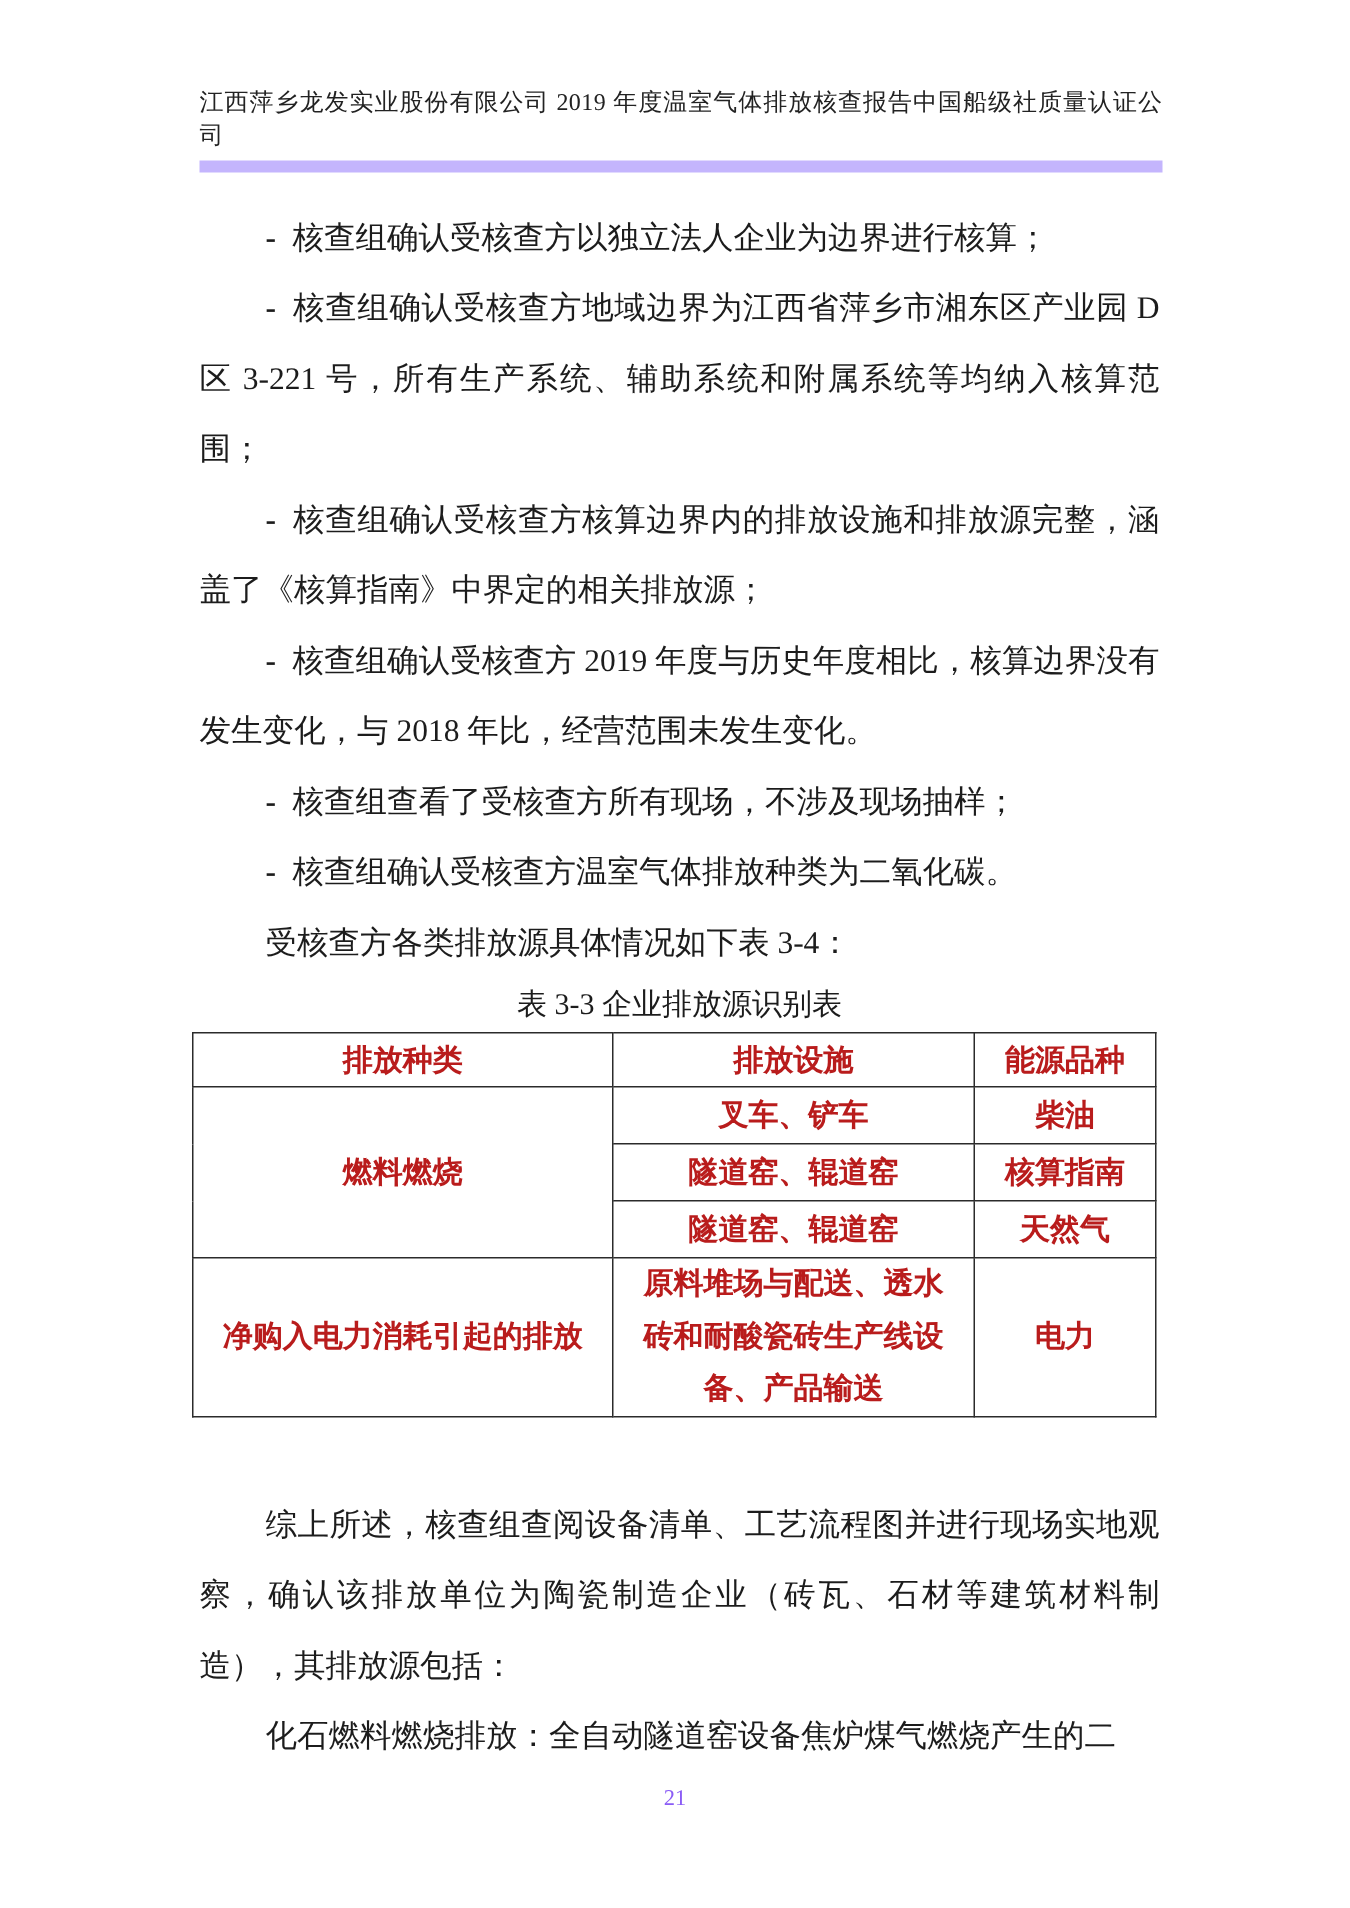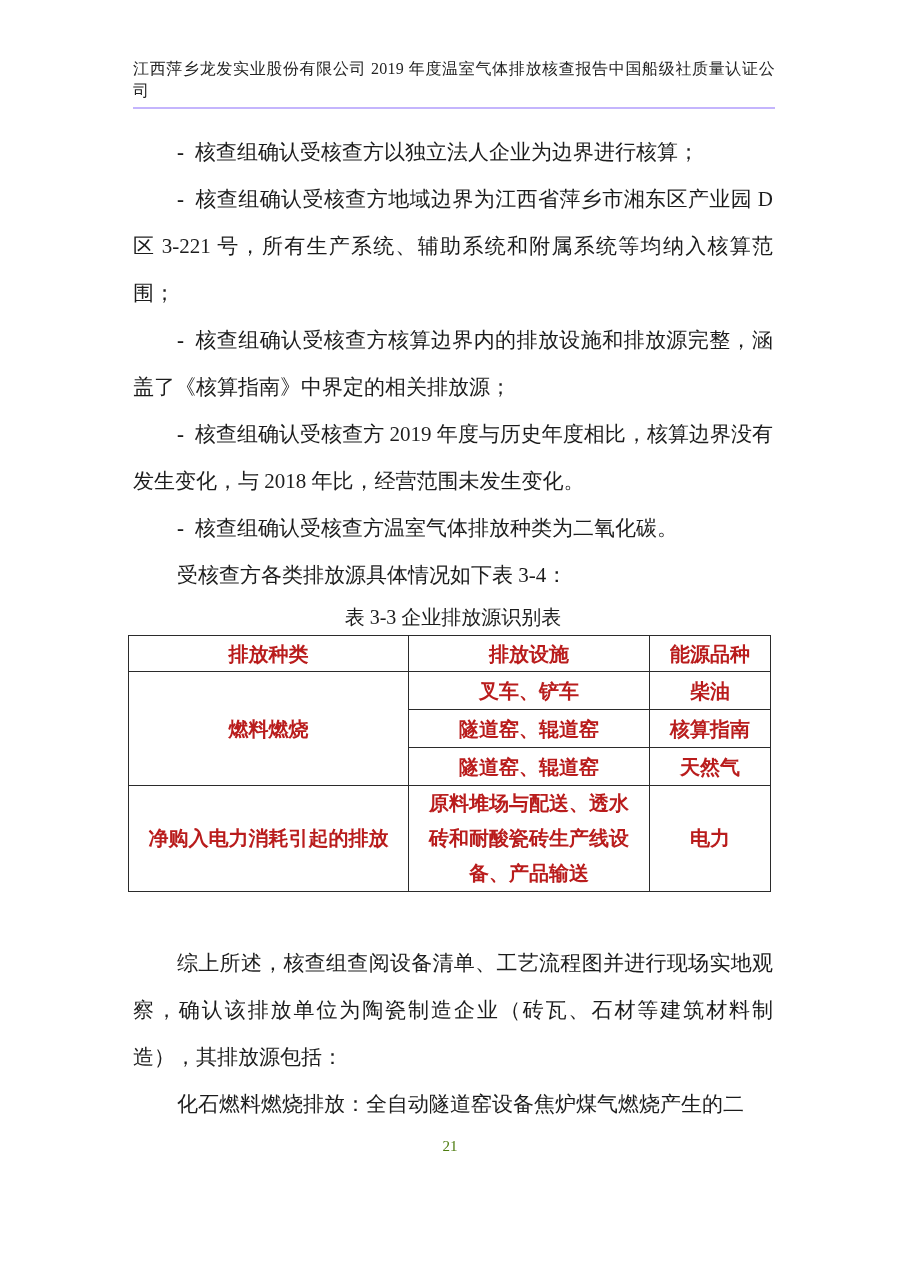--- a/index.html
+++ b/index.html
@@ -10,21 +10,21 @@
     color: #1c1c1c;
     font-family: "Liberation Serif", "DejaVu Serif", serif;
     overflow: hidden;
     position: relative;
   }
   .page-header {
     margin: 58px 125px 0 133px;
     font-size: 16px;
     line-height: 22px;
     letter-spacing: 0.3px;
-    border-bottom: 2px solid #c4b5fd;
+    border-bottom: 8px solid #c4b5fd;
     padding-bottom: 5px;
     text-align: justify;
     text-align-last: justify;
     color: #222222;
   }
   .doc-body {
     margin: 20px 127px 0 133px;
     font-size: 21px;
     line-height: 47px;
     text-align: justify;
@@ -64,40 +64,41 @@
   }
   table.emission-table td { height: 37px; font-weight: bold; }
   table.emission-table tr.tall-row td { height: 104px; line-height: 35px; }
   table.emission-table tr.tall-row td.facility-cell { padding: 0 14px; }
   .summary-para { margin-top: 48px !important; }
   .page-number {
     text-align: center;
     font-size: 15px;
     line-height: 20px;
     margin-top: 8px;
-    color: #4d7c0f;
+    color: #8b5cf6;
   }
 </style>
 </head>
 <body>
 
 <div class="page-header">
   <span>江西萍乡龙发实业股份有限公司 2019 年度温室气体排放核查报告中国船级社质量认证公司</span>
 </div>
 
 <div class="doc-body">
 
   <p><span class="bullet-marker">-</span><span>核查组确认受核查方以独立法人企业为边界进行核算；</span></p>
 
   <p><span class="bullet-marker">-</span><span>核查组确认受核查方地域边界为江西省萍乡市湘东区产业园 D 区 3-221 号，所有生产系统、辅助系统和附属系统等均纳入核算范围；</span></p>
 
   <p><span class="bullet-marker">-</span><span>核查组确认受核查方核算边界内的排放设施和排放源完整，涵盖了《核算指南》中界定的相关排放源；</span></p>
 
   <p><span class="bullet-marker">-</span><span>核查组确认受核查方 2019 年度与历史年度相比，核算边界没有发生变化，与 2018 年比，经营范围未发生变化。</span></p>
 
+  <p><span class="bullet-marker">-</span><span>核查组查看了受核查方所有现场，不涉及现场抽样；</span></p>
 
   <p><span class="bullet-marker">-</span><span>核查组确认受核查方温室气体排放种类为二氧化碳。</span></p>
 
   <p>受核查方各类排放源具体情况如下表 3-4：</p>
 
   <p class="table-caption">表 3-3 企业排放源识别表</p>
 
   <table class="emission-table">
     <colgroup>
       <col style="width:280px">

